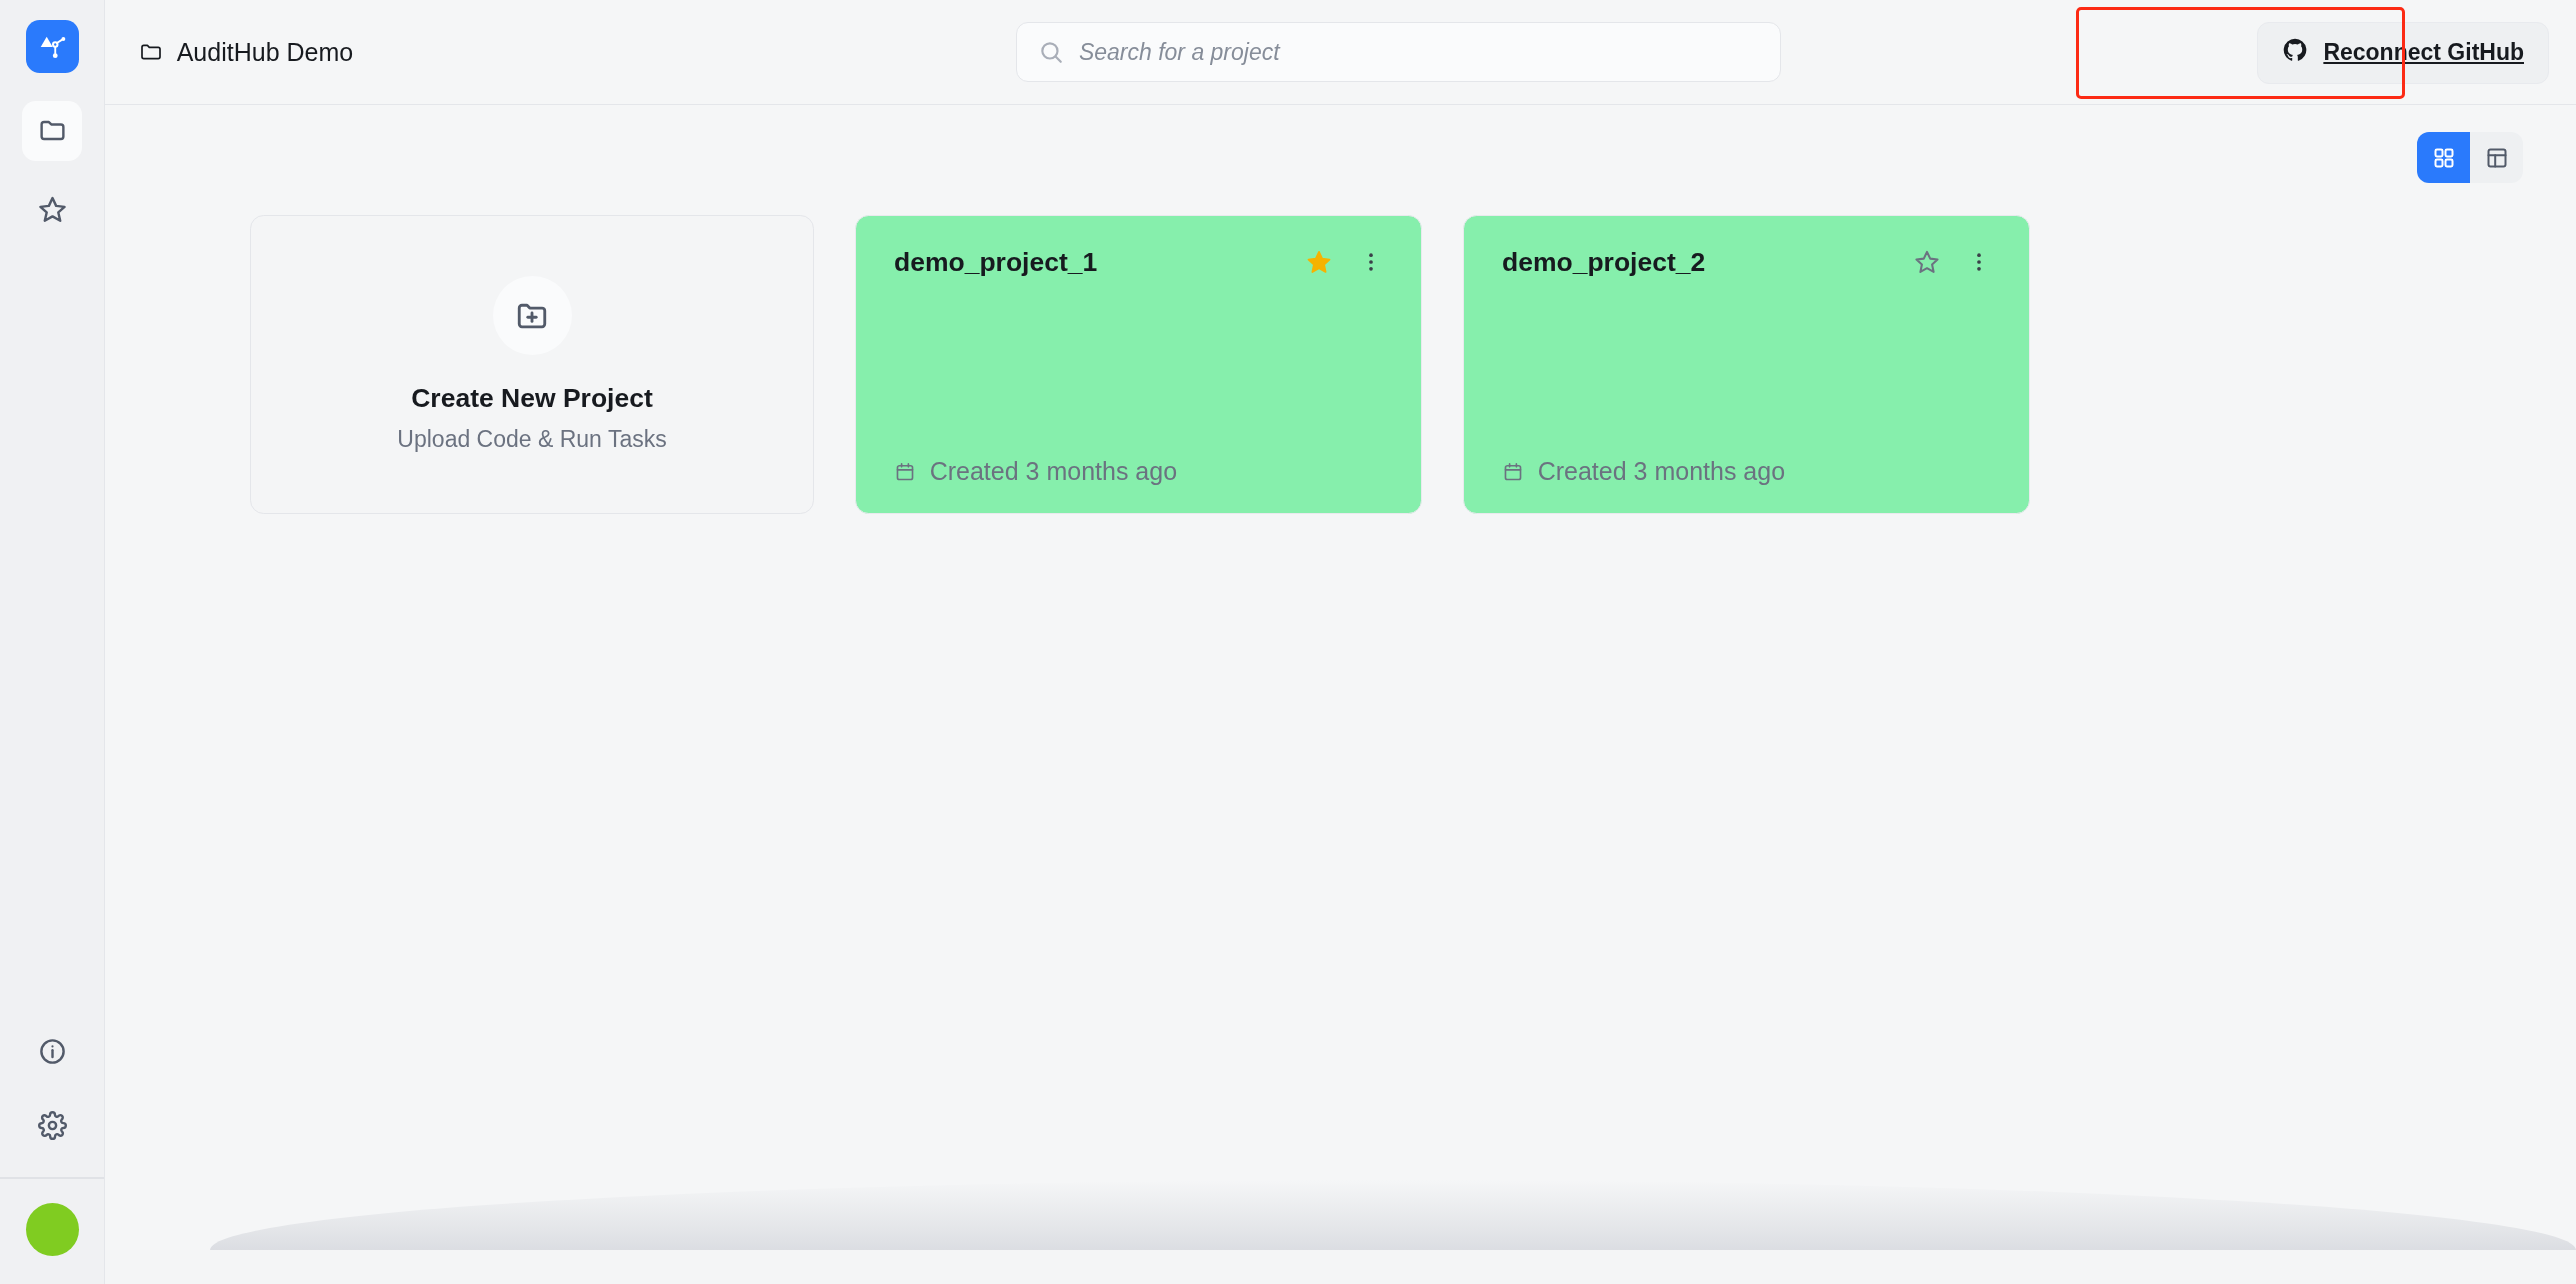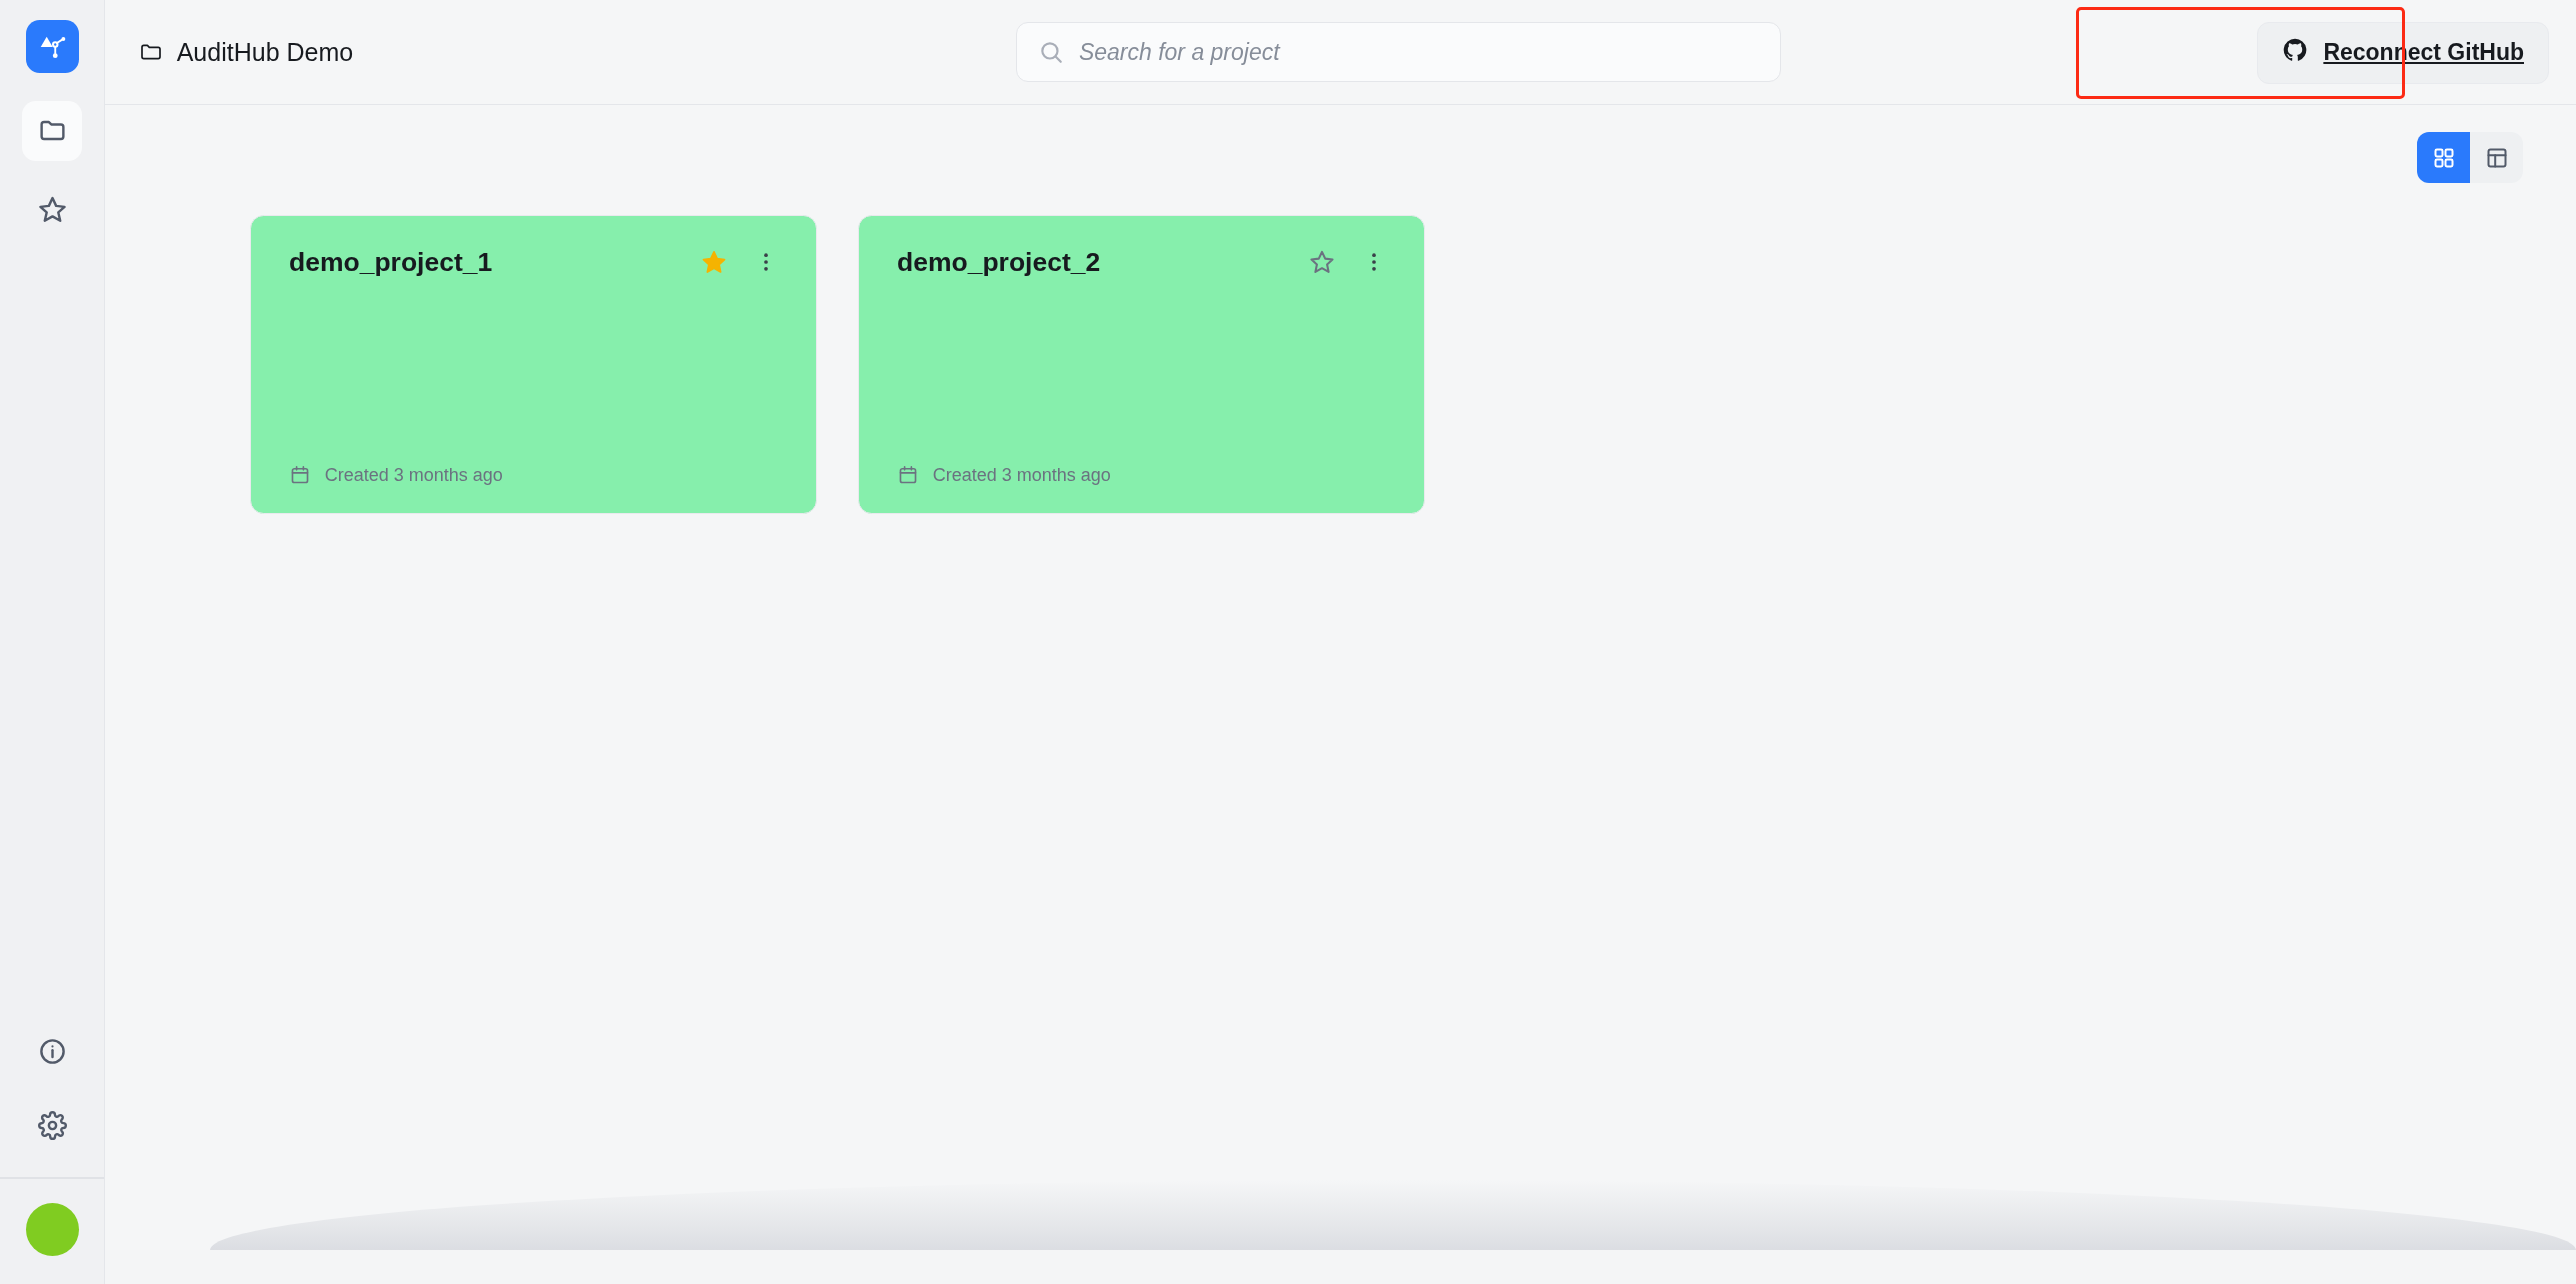--- a/index.html
+++ b/index.html
@@ -152,21 +152,21 @@
   }
   .cp-top { display: flex; align-items: flex-start; }
   .cp-name { font-size: 26.5px; font-weight: 700; color: #171a1f; flex: 1; }
   .cp-actions { display: flex; align-items: center; gap: 27px; padding-top: 1.7px; }
   .icon-btn { display: flex; align-items: center; justify-content: center; cursor: pointer; }
   .star-on { color: #f5b301; }
   .star-off { color: #6b7280; }
   .kebab { color: #3a4049; }
   .cp-meta {
     margin-top: auto; display: flex; align-items: center; gap: 13.7px;
-    font-size: 18px; color: #6b7280;
+    font-size: 25px; color: #6b7280;
   }
   .cp-meta .cal { color: #6b7280; display: flex; }
 
   .bottom-fade {
     position: absolute; left: 105px; right: 0; bottom: 0;
     height: 70px;
     background: linear-gradient(to bottom, rgba(228,230,234,0) 0%, rgba(222,224,228,0.75) 70%, rgba(218,220,225,0.95) 100%);
     border-radius: 50% 50% 0 0 / 100% 100% 0 0;
     pointer-events: none;
   }
@@ -278,20 +278,31 @@
               <rect x="3.5" y="3.5" width="17" height="17" rx="2"></rect>
               <line x1="3.5" y1="9.3" x2="20.5" y2="9.3"></line>
               <line x1="10.2" y1="9.3" x2="10.2" y2="20.5"></line>
             </svg>
           </div>
         </div>
       </div>
 
       <div class="grid">
 
+        <div class="card-create">
+          <div class="cc-iconwrap">
+            <svg width="36" height="36" viewBox="0 0 24 24" fill="none" stroke="currentColor" stroke-width="1.9" stroke-linecap="round" stroke-linejoin="round">
+              <path d="M3.5 6.6a1.8 1.8 0 0 1 1.8-1.8h3.4l1.8 1.9h8.2a1.8 1.8 0 0 1 1.8 1.8v8.9a1.8 1.8 0 0 1-1.8 1.8H5.3a1.8 1.8 0 0 1-1.8-1.8z"></path>
+              <line x1="12" y1="10" x2="12" y2="15.6"></line>
+              <line x1="9.2" y1="12.8" x2="14.8" y2="12.8"></line>
+            </svg>
+          </div>
+          <div class="cc-title">Create New Project</div>
+          <div class="cc-sub">Upload Code &amp; Run Tasks</div>
+        </div>
 
         <div class="card-proj">
           <div class="cp-top">
             <div class="cp-name">demo_project_1</div>
             <div class="cp-actions">
               <span class="icon-btn star-on">
                 <svg width="26" height="26" viewBox="0 0 24 24" fill="currentColor" stroke="currentColor" stroke-width="1.6" stroke-linejoin="round">
                   <polygon points="12 2.6 14.95 8.9 21.7 9.75 16.7 14.3 18.1 21.2 12 17.75 5.9 21.2 7.3 14.3 2.3 9.75 9.05 8.9"></polygon>
                 </svg>
               </span>

